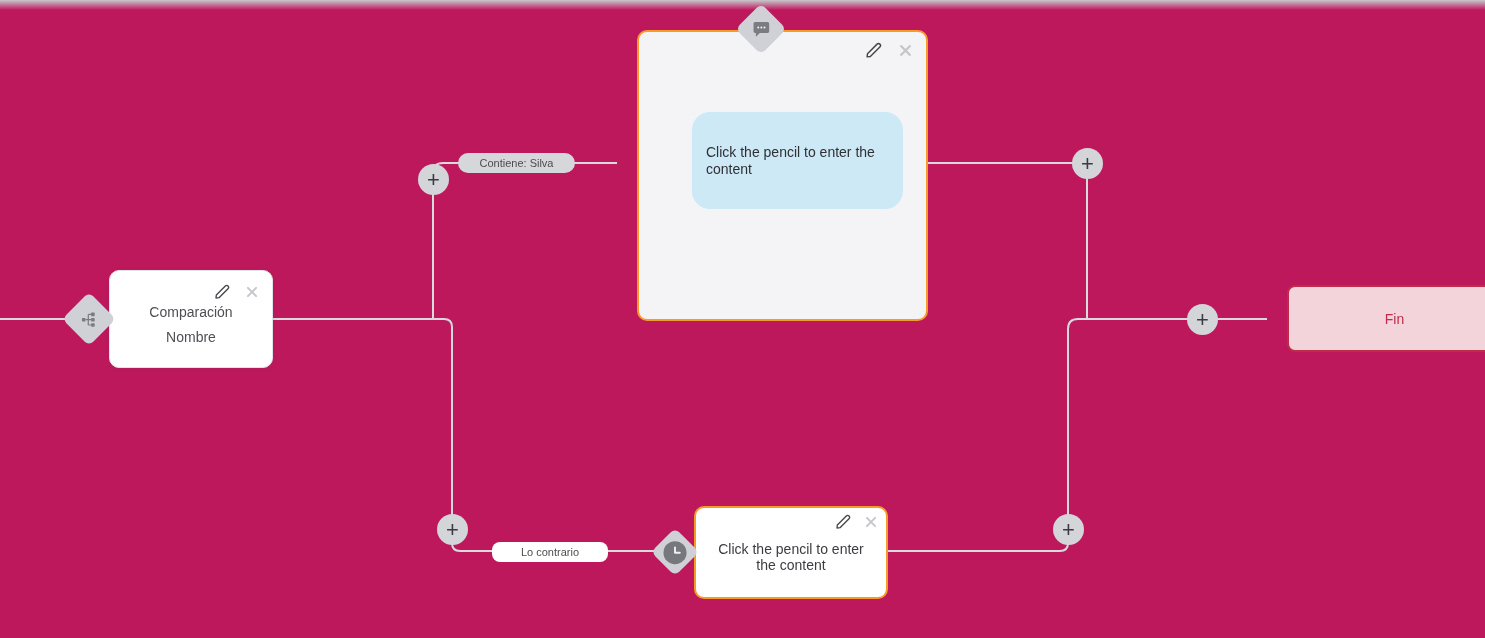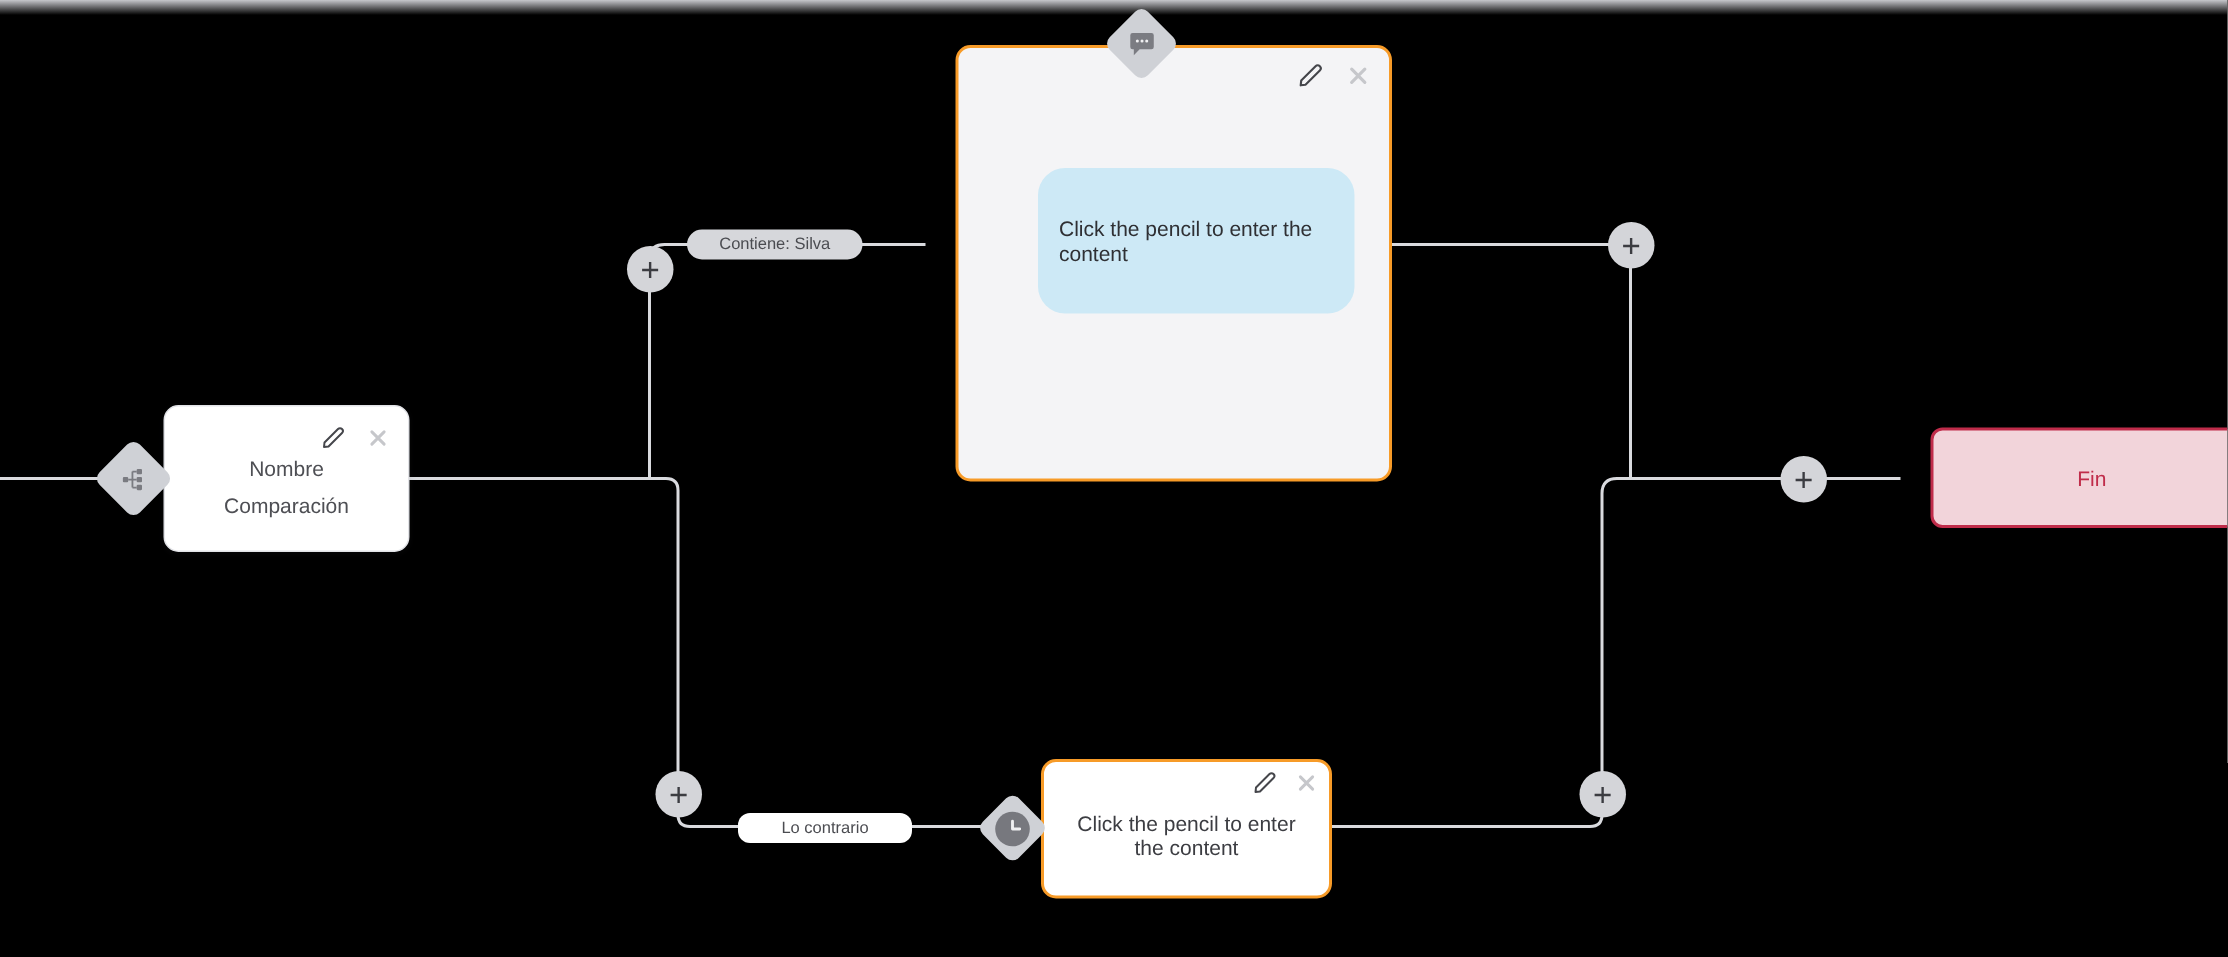--- a/index.html
+++ b/index.html
@@ -1,18 +1,18 @@
 <!DOCTYPE html>
 <html><head>
 <meta charset="utf-8">
 <style>
   html,body{margin:0;padding:0;}
   .canvas{
     position:relative;width:1485px;height:638px;overflow:hidden;
-    background:#000000;
+    background:#be185d;
     font-family:"Liberation Sans",sans-serif;
   }
   .top-shade{position:absolute;top:0;left:0;right:0;height:10px;
     background:linear-gradient(to bottom,#c6c7cb 0%,rgba(198,199,203,0) 100%);pointer-events:none;}
   svg.edges{position:absolute;top:0;left:0;}
 
   
   .node{position:absolute;box-sizing:border-box;margin-left:20px;}
   .condition-node{left:89px;top:270px;width:164px;height:98px;background:#ffffff;
     border:1px solid #e2e3e7;border-radius:10px;box-shadow:0 1px 4px rgba(70,70,80,.10);}
@@ -101,22 +101,22 @@
       </button>
       <button class="icon-btn">
         <span>
           <svg width="14" height="14" viewBox="0 0 24 24" fill="none" stroke="#c6c7cb" stroke-width="3.4" stroke-linecap="round">
               <path d="M5 5l14 14M19 5L5 19"></path>
             </svg>
         </span>
       </button>
     </div>
     <div class="condition-text">
+      <div class="line">Comparación</div>
       <div class="line">Nombre</div>
-      <div class="line">Comparación</div>
     </div>
   </div>
   <div class="diamond diamond-condition">
     <span class="inner">
       <svg width="17" height="17" viewBox="0 0 24 24">
         <g fill="#7a7b81">
           <rect x="2" y="9.5" width="5" height="5" rx="1"></rect>
           <rect x="15" y="2" width="5" height="5" rx="1"></rect>
           <rect x="15" y="9.5" width="5" height="5" rx="1"></rect>
           <rect x="15" y="17" width="5" height="5" rx="1"></rect>

